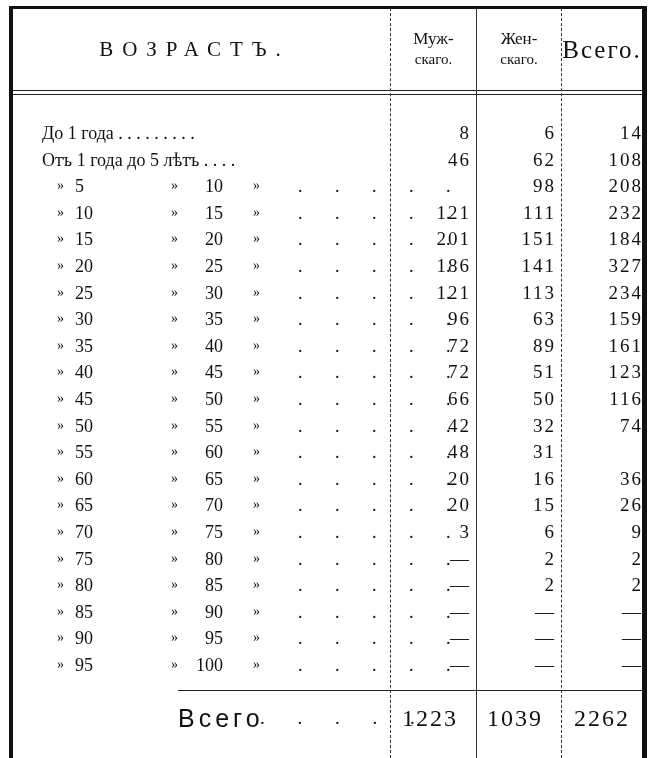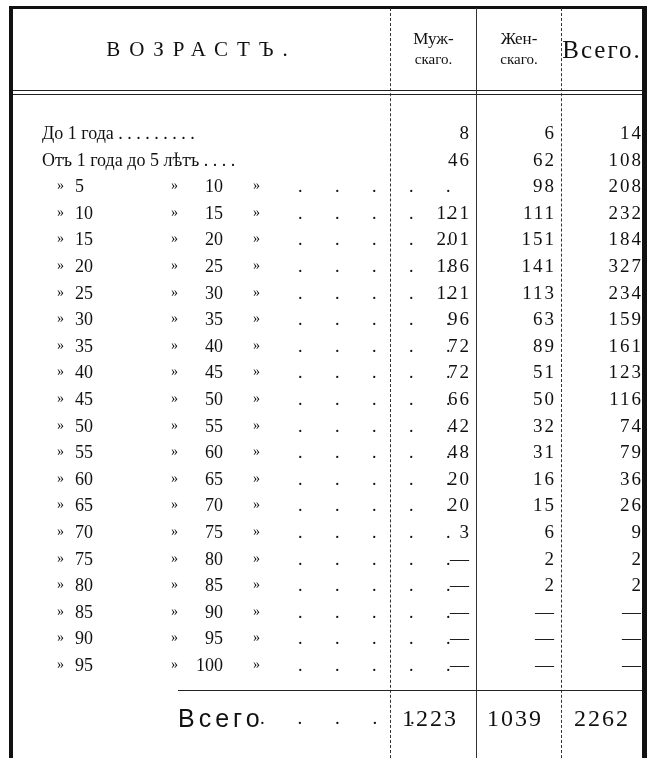--- a/index.html
+++ b/index.html
@@ -6,21 +6,21 @@
     body { width: 651px; height: 758px; position: relative; overflow: hidden;
            font-family: "DejaVu Serif", "Liberation Serif", serif; color: #111; }
     .abs { position: absolute; }
     .border-left { left: 9px; top: 8px; width: 4px; height: 750px; background: #111; }
     .border-right { left: 642px; top: 8px; width: 5px; height: 750px; background: #111; }
     .top-rule { left: 9px; top: 6px; width: 638px; height: 3px; background: #111; }
     .dbl-rule-1 { left: 13px; top: 90px; width: 629px; height: 1px; background: #222; }
     .dbl-rule-2 { left: 13px; top: 94px; width: 629px; height: 1px; background: #222; }
     .vline { width: 0; border-left: 1px dashed #333; }
     .vline.solid { border-left-style: solid; }
-    .header-age { left: 13px; top: 8px; width: 377px; height: 82px; display: flex;
+    .header-age { left: 6px; top: 8px; width: 377px; height: 82px; display: flex;
                   align-items: center; justify-content: center; font-size: 21px;
                   letter-spacing: 9px; font-family: "Liberation Serif", serif; }
     .header-col { top: 8px; height: 82px; display: flex; flex-direction: column;
                   align-items: center; justify-content: center; font-size: 17px; line-height: 21px;
                   font-family: "Liberation Serif", serif; text-align: center; }
     .header-col .l2 { font-size: 15px; }
     .header-total { font-size: 25px; letter-spacing: 2px; }
     .row { left: 13px; width: 629px; height: 26.5px; }
     .label { position: absolute; left: 29px; top: 0; font-size: 18px; line-height: 26px;
              font-family: "Liberation Serif", serif; white-space: nowrap; }
@@ -213,21 +213,20 @@
       <span class="label" style="left:0;width:300px;">
       <span class="lab-a">»</span>
       <span class="lab-from">55</span>
       <span class="lab-b">»</span>
       <span class="lab-to">60</span>
       <span class="lab-c">»</span>
     </span>
     <span class="dots">. . . . .</span>
       <span class="num n-m">48</span>
            <span class="num n-f">31</span>
-           <span class="num n-t">79</span>
     </div>
     <div class="abs row" style="top: 465.8px;">
       <span class="label" style="left:0;width:300px;">
       <span class="lab-a">»</span>
       <span class="lab-from">60</span>
       <span class="lab-b">»</span>
       <span class="lab-to">65</span>
       <span class="lab-c">»</span>
     </span>
     <span class="dots">. . . . .</span>

